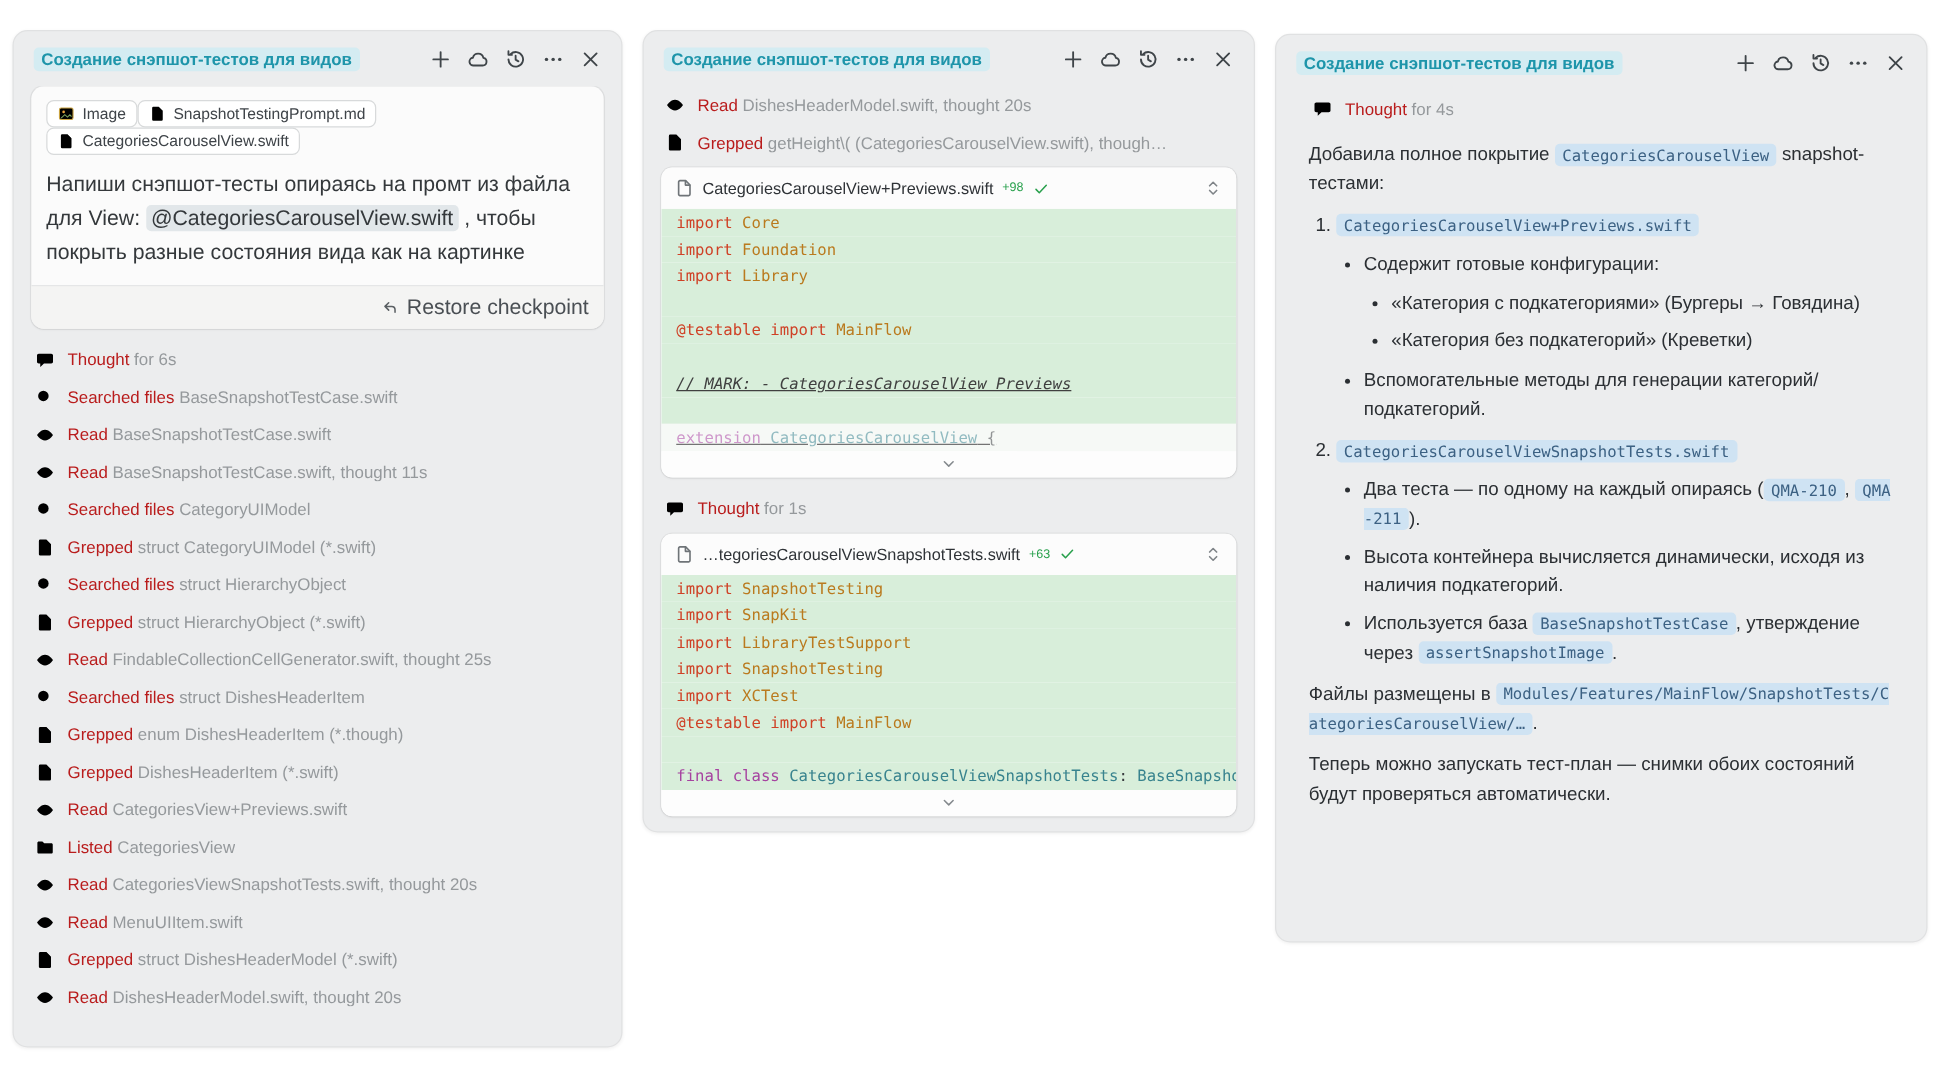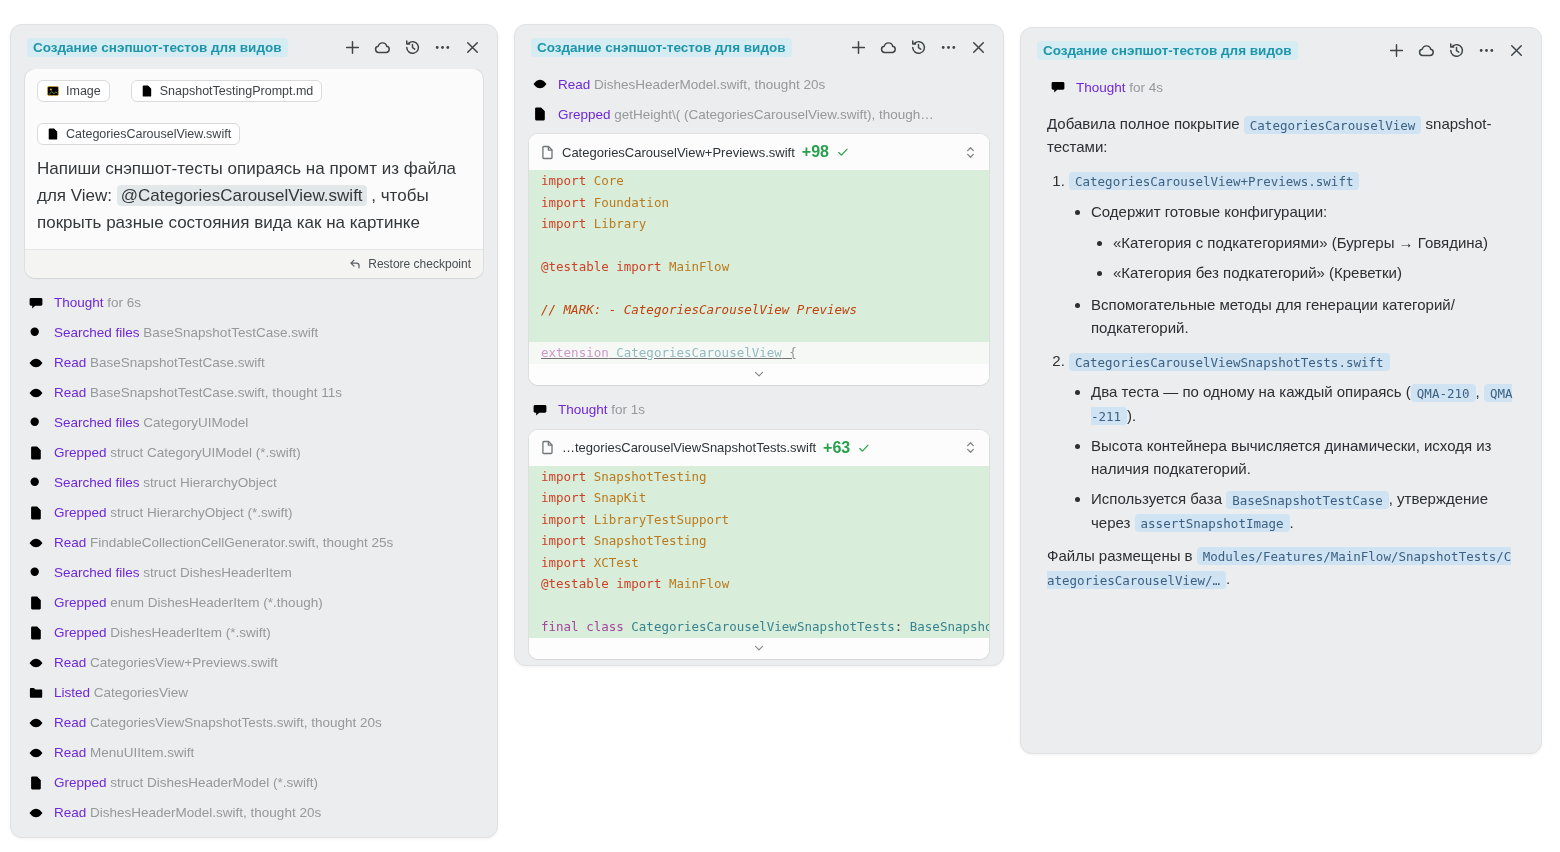--- a/index.html
+++ b/index.html
@@ -20,57 +20,57 @@
   .hicon { width:17px; height:17px; display:inline-flex; cursor:pointer; }
 
   [data-icon] svg { width:100%; height:100%; fill:none; stroke:currentColor; stroke-width:1.4;
     stroke-linecap:round; stroke-linejoin:round; display:block; }
 
   .panel-body { padding:0 14px 14px; flex:1; overflow:hidden; }
 
   
   .prompt-card { background:#fbfbfb; border-radius:10px; overflow:hidden;
     box-shadow:0 0 0 1px rgba(0,0,0,.05), 0 1px 2px rgba(0,0,0,.06); margin-bottom:10px; }
-  .chips { display:flex; flex-wrap:wrap; gap:21px; padding:11px 12px 0; }
+  .chips { display:flex; flex-wrap:wrap; gap:0; padding:11px 12px 0; }
   .chip { display:inline-flex; align-items:center; gap:6px; background:#ffffff;
     border:1px solid #d8dadb; border-radius:6px; padding:3px 8px; font-size:12.5px; color:#3f4449; }
   .chip-icon { width:14px; height:14px; display:inline-flex; color:#6f7478; }
   .prompt-text { font-size:17px; color:#34383b; line-height:1.6; padding:10px 12px 12px; }
   .mention { background:#e2e7ea; border-radius:4px; padding:1px 4px; }
   .prompt-footer { border-top:1px solid #e5e6e7; background:#f4f4f3; padding:7px 12px;
     display:flex; justify-content:flex-end; }
-  .restore-btn { display:inline-flex; align-items:center; gap:6px; font-size:12px; color:#4a4f54;
+  .restore-btn { display:inline-flex; align-items:center; gap:6px; font-size:17px; color:#4a4f54;
     cursor:pointer; background:none; border:none; font-family:inherit; }
   .restore-btn .ricon { width:14px; height:14px; display:inline-flex; color:#5a5f63; }
 
   
   .action-list { }
   .action-row { display:flex; align-items:center; gap:10px; padding:7px 3px; cursor:pointer; }
   .a-icon { width:16px; height:16px; flex:0 0 auto; color:#878c90; display:inline-flex; }
   .a-text { font-size:13.5px; white-space:nowrap; overflow:hidden; text-overflow:ellipsis; }
-  .a-strong { color:#6d28d9; }
+  .a-strong { color:#b91c1c; }
   .a-rest { color:#95999c; }
 
   
   .code-card { background:#ffffff; border-radius:9px; overflow:hidden; margin:5px 0 10px;
     box-shadow:0 0 0 1px rgba(0,0,0,.05), 0 1px 2px rgba(0,0,0,.05); }
   .code-card-header { display:flex; align-items:center; gap:7px; padding:9px 11px; background:#fcfcfc; }
   .cicon { width:15px; height:15px; display:inline-flex; color:#6f7478; flex:0 0 auto; }
   .code-filename { font-size:13px; color:#2f3337; white-space:nowrap; overflow:hidden; text-overflow:ellipsis; }
-  .code-diff { font-size:16px; font-weight:bold; color:#28a04c; }
+  .code-diff { font-size:10px; font-weight:normal; color:#28a04c; }
   .code-check { width:14px; height:14px; display:inline-flex; color:#28a04c; }
   .spacer { flex:1; }
   .expand { color:#7f8488; cursor:pointer; }
   .code-body { font-family:"DejaVu Sans Mono","Liberation Mono",monospace; font-size:12.5px;
     line-height:21.5px; overflow:hidden; }
   .code-line { padding:0 12px; white-space:pre; background:#d8eeda; height:21.5px; overflow:hidden; }
   .code-line.faded { background:#eef4ee; opacity:.55;text-decoration:underline; }
   .tok-kw   { color:#cf4126; }
   .tok-mod  { color:#ba7a1e; }
-  .tok-cmt  { color:#c2410c; font-style:italic; }
+  .tok-cmt  { color:#404040; font-style:italic;text-decoration:underline; }
   .tok-kw2  { color:#a643a0; }
   .tok-type { color:#38838e; }
   .tok-plain{ color:#383c3f; }
   .code-card-footer { height:21px; display:flex; align-items:center; justify-content:center;
     color:#84898d; background:#fdfdfd; cursor:pointer; }
   .code-card-footer span { width:14px; height:14px; display:inline-flex; }
 
   
   .panel3 .panel-body { padding:0 26px 16px; }
   .md { font-size:15px; color:#2b2f33; line-height:1.55; }
@@ -553,17 +553,18 @@
           <li>
             <span><span class="inline-code">CategoriesCarouselViewSnapshotTests.swift</span></span>
             <ul>
               <li><span><span>Два теста — по одному на каждый опираясь (</span><span class="inline-code">QMA-210</span><span>, </span><span class="inline-code">QMA-211</span><span>).</span></span></li>
               <li><span><span>Высота контейнера вычисляется динамически, исходя из наличия подкатегорий.</span></span></li>
               <li><span><span>Используется база </span><span class="inline-code">BaseSnapshotTestCase</span><span>, утверждение через </span><span class="inline-code">assertSnapshotImage</span><span>.</span></span></li>
             </ul>
           </li>
         </ol>
         <p><span>Файлы размещены в </span><span class="inline-code">Modules/Features/MainFlow/SnapshotTests/CategoriesCarouselView/…</span><span>.</span></p>
+        <p><span>Теперь можно запускать тест-план — снимки обоих состояний будут проверяться автоматически.</span></p>
       </div>
     </div>
   </section>
 
 </div>
 
 </body></html>

